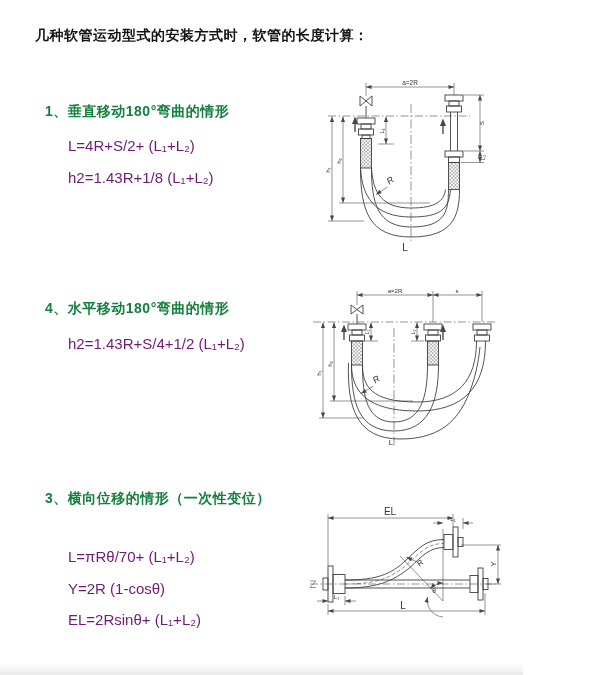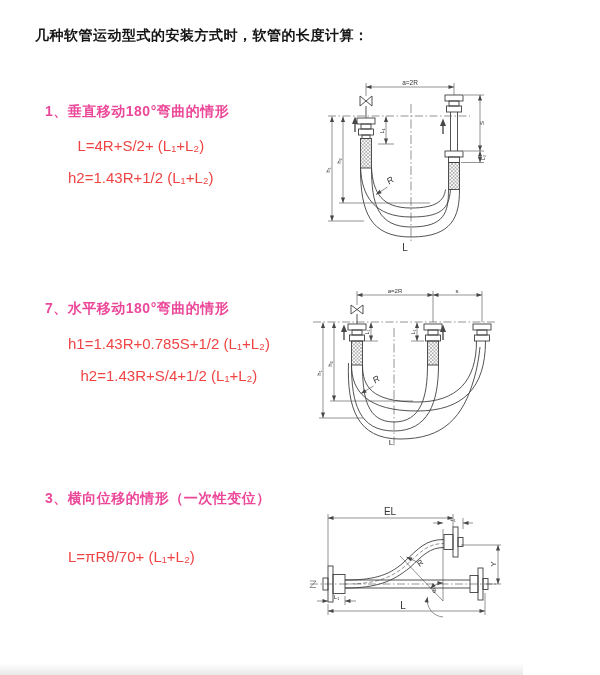--- a/index.html
+++ b/index.html
@@ -1,50 +1,51 @@
 <!DOCTYPE html>
 <html><head>
 <meta charset="utf-8">
 <style>
   html,body{margin:0;padding:0;background:#ffffff;}
   .page{
     position:relative;width:523px;height:675px;background:#ffffff;overflow:hidden;
-    font-family:"Liberation Sans","DejaVu Sans",sans-serif;color:#1e1e1e;text-align:center;
+    font-family:"Liberation Sans","DejaVu Sans",sans-serif;color:#1e1e1e;
   }
   .title{position:absolute;left:35px;top:27px;font-size:14px;font-weight:bold;letter-spacing:.5px;color:#151515;}
-  .sec-heading{position:absolute;left:45px;font-size:14px;font-weight:bold;letter-spacing:.5px;color:#ec4899;}
-  .formulas{position:absolute;left:68px;font-size:15px;color:#ef4444;}
+  .sec-heading{position:absolute;left:45px;font-size:14px;font-weight:bold;letter-spacing:.5px;color:#15803d;}
+  .formulas{position:absolute;left:68px;font-size:15px;color:#701a75;}
   .formula{line-height:31.5px;white-space:pre;}
   svg{position:absolute;}
   svg text{font-family:"Liberation Sans","DejaVu Sans",sans-serif;fill:#333;}
   .bottom-edge{position:absolute;left:0;bottom:0;width:600px;height:12px;
     background:linear-gradient(#ffffff,#e9e9e9);}
 </style>
 </head>
 <body>
 
 <div class="page">
 
   <div class="title">几种软管运动型式的安装方式时，软管的长度计算：</div>
 
   <div class="sec-heading" style="top:103px">1、垂直移动180°弯曲的情形</div>
   <div class="formulas" style="top:130px">
     <div class="formula">L=4R+S/2+ (L₁+L₂)</div>
-    <div class="formula">h2=1.43R+1/2 (L₁+L₂)</div>
+    <div class="formula">h2=1.43R+1/8 (L₁+L₂)</div>
   </div>
 
-  <div class="sec-heading" style="top:300px">7、水平移动180°弯曲的情形</div>
+  <div class="sec-heading" style="top:300px">4、水平移动180°弯曲的情形</div>
   <div class="formulas" style="top:328px">
-    <div class="formula">h1=1.43R+0.785S+1/2 (L₁+L₂)</div>
     <div class="formula">h2=1.43R+S/4+1/2 (L₁+L₂)</div>
   </div>
 
   <div class="sec-heading" style="top:490px">3、横向位移的情形（一次性变位）</div>
   <div class="formulas" style="top:541px">
     <div class="formula">L=πRθ/70+ (L₁+L₂)</div>
+    <div class="formula">Y=2R (1-cosθ)</div>
+    <div class="formula">EL=2Rsinθ+ (L₁+L₂)</div>
   </div>
 
   <svg style="left:312px;top:66px" width="210" height="200" viewBox="0 0 210 200">
     <defs>
       <marker id="ah1" viewBox="0 0 10 10" refX="10" refY="5" markerWidth="7.5" markerHeight="5.5" orient="auto-start-reverse" markerUnits="userSpaceOnUse">
         <path d="M0,1.2 L10,5 L0,8.8 Z" fill="#474747"></path>
       </marker>
       <pattern id="bp1" width="3.5" height="3.5" patternUnits="userSpaceOnUse">
         <path d="M0,3.5 L3.5,0 M0,0 L3.5,3.5" stroke="#666" stroke-width="0.45"></path>
       </pattern>

